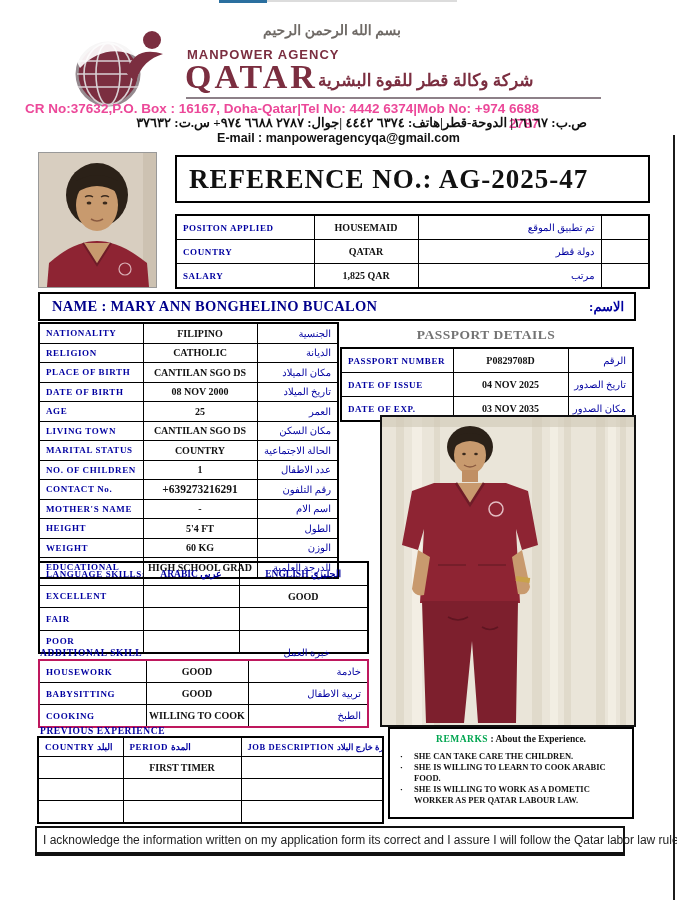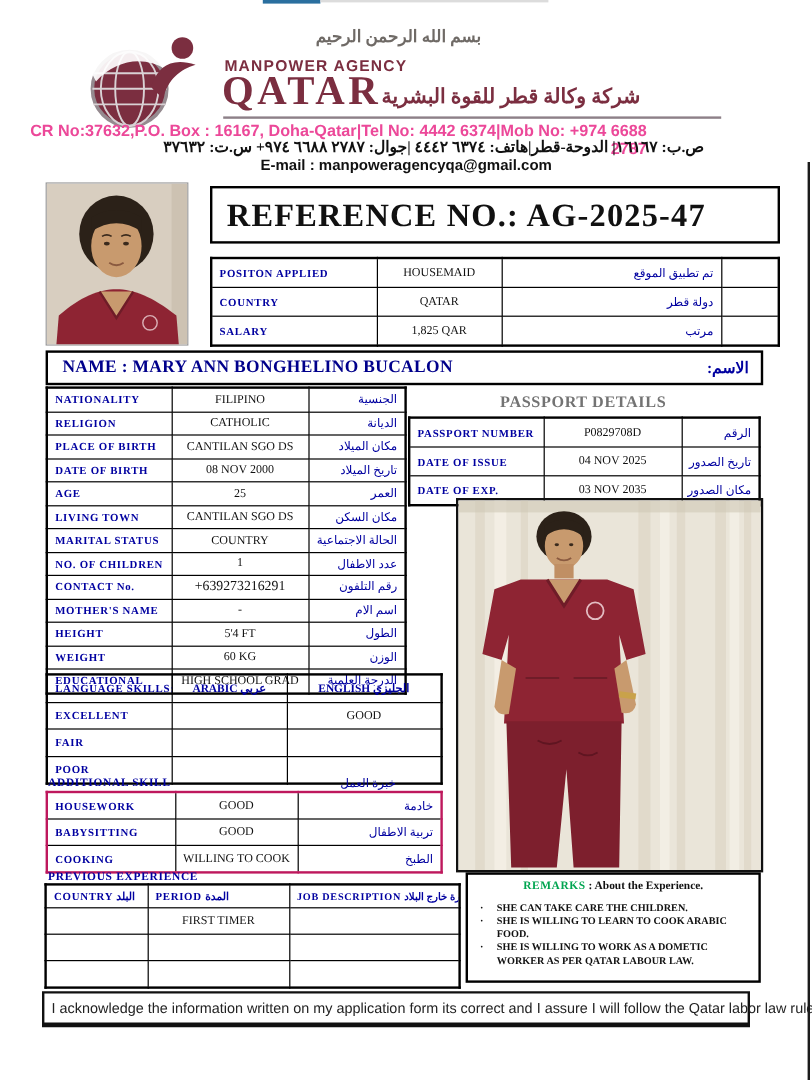--- a/index.html
+++ b/index.html
@@ -23,21 +23,21 @@
              font-size:13px;font-weight:bold;color:#111;padding-left:23px;}
   .hdr-email{position:absolute;left:0;top:131px;width:677px;text-align:center;
              font-family:"Liberation Sans",sans-serif;font-size:12.5px;font-weight:bold;color:#111;}
   
   .refbox{position:absolute;left:175px;top:155px;width:471px;height:44px;border:2px solid #000;
           display:flex;align-items:center;}
   .reftext{font-size:27px;font-weight:bold;letter-spacing:1px;padding-left:12px;}
   table{border-collapse:collapse;table-layout:fixed;}
   td{border:1px solid #000;overflow:hidden;white-space:nowrap;}
   .lbl{color:#0000a0;font-weight:bold;font-size:9px;letter-spacing:.6px;padding-left:6px;}
-  .val{font-weight:normal;font-size:10px;text-align:center;}
+  .val{font-weight:bold;font-size:10px;text-align:center;}
   .ar{color:#0000a0;font-size:10px;text-align:right;padding-right:6px;direction:rtl;}
   .t-pos{position:absolute;left:175px;top:214px;width:473px;border:2px solid #000;}
   .t-pos td{height:21px;}
   .namebar{position:absolute;left:38px;top:292px;width:594px;height:25px;border:2px solid #000;
            display:flex;align-items:center;justify-content:space-between;}
   .namebar .nm{color:#00008b;font-weight:bold;font-size:14.5px;padding-left:12px;letter-spacing:.3px;}
   .namebar .nm-ar{color:#0000a0;font-weight:bold;font-size:13px;padding-right:10px;direction:rtl;}
   .t-personal{position:absolute;left:38px;top:322px;width:299px;border:2.5px solid #000;}
   .t-personal td{height:16.5px;}
   .pp-title{position:absolute;left:340px;top:327px;width:292px;text-align:center;

